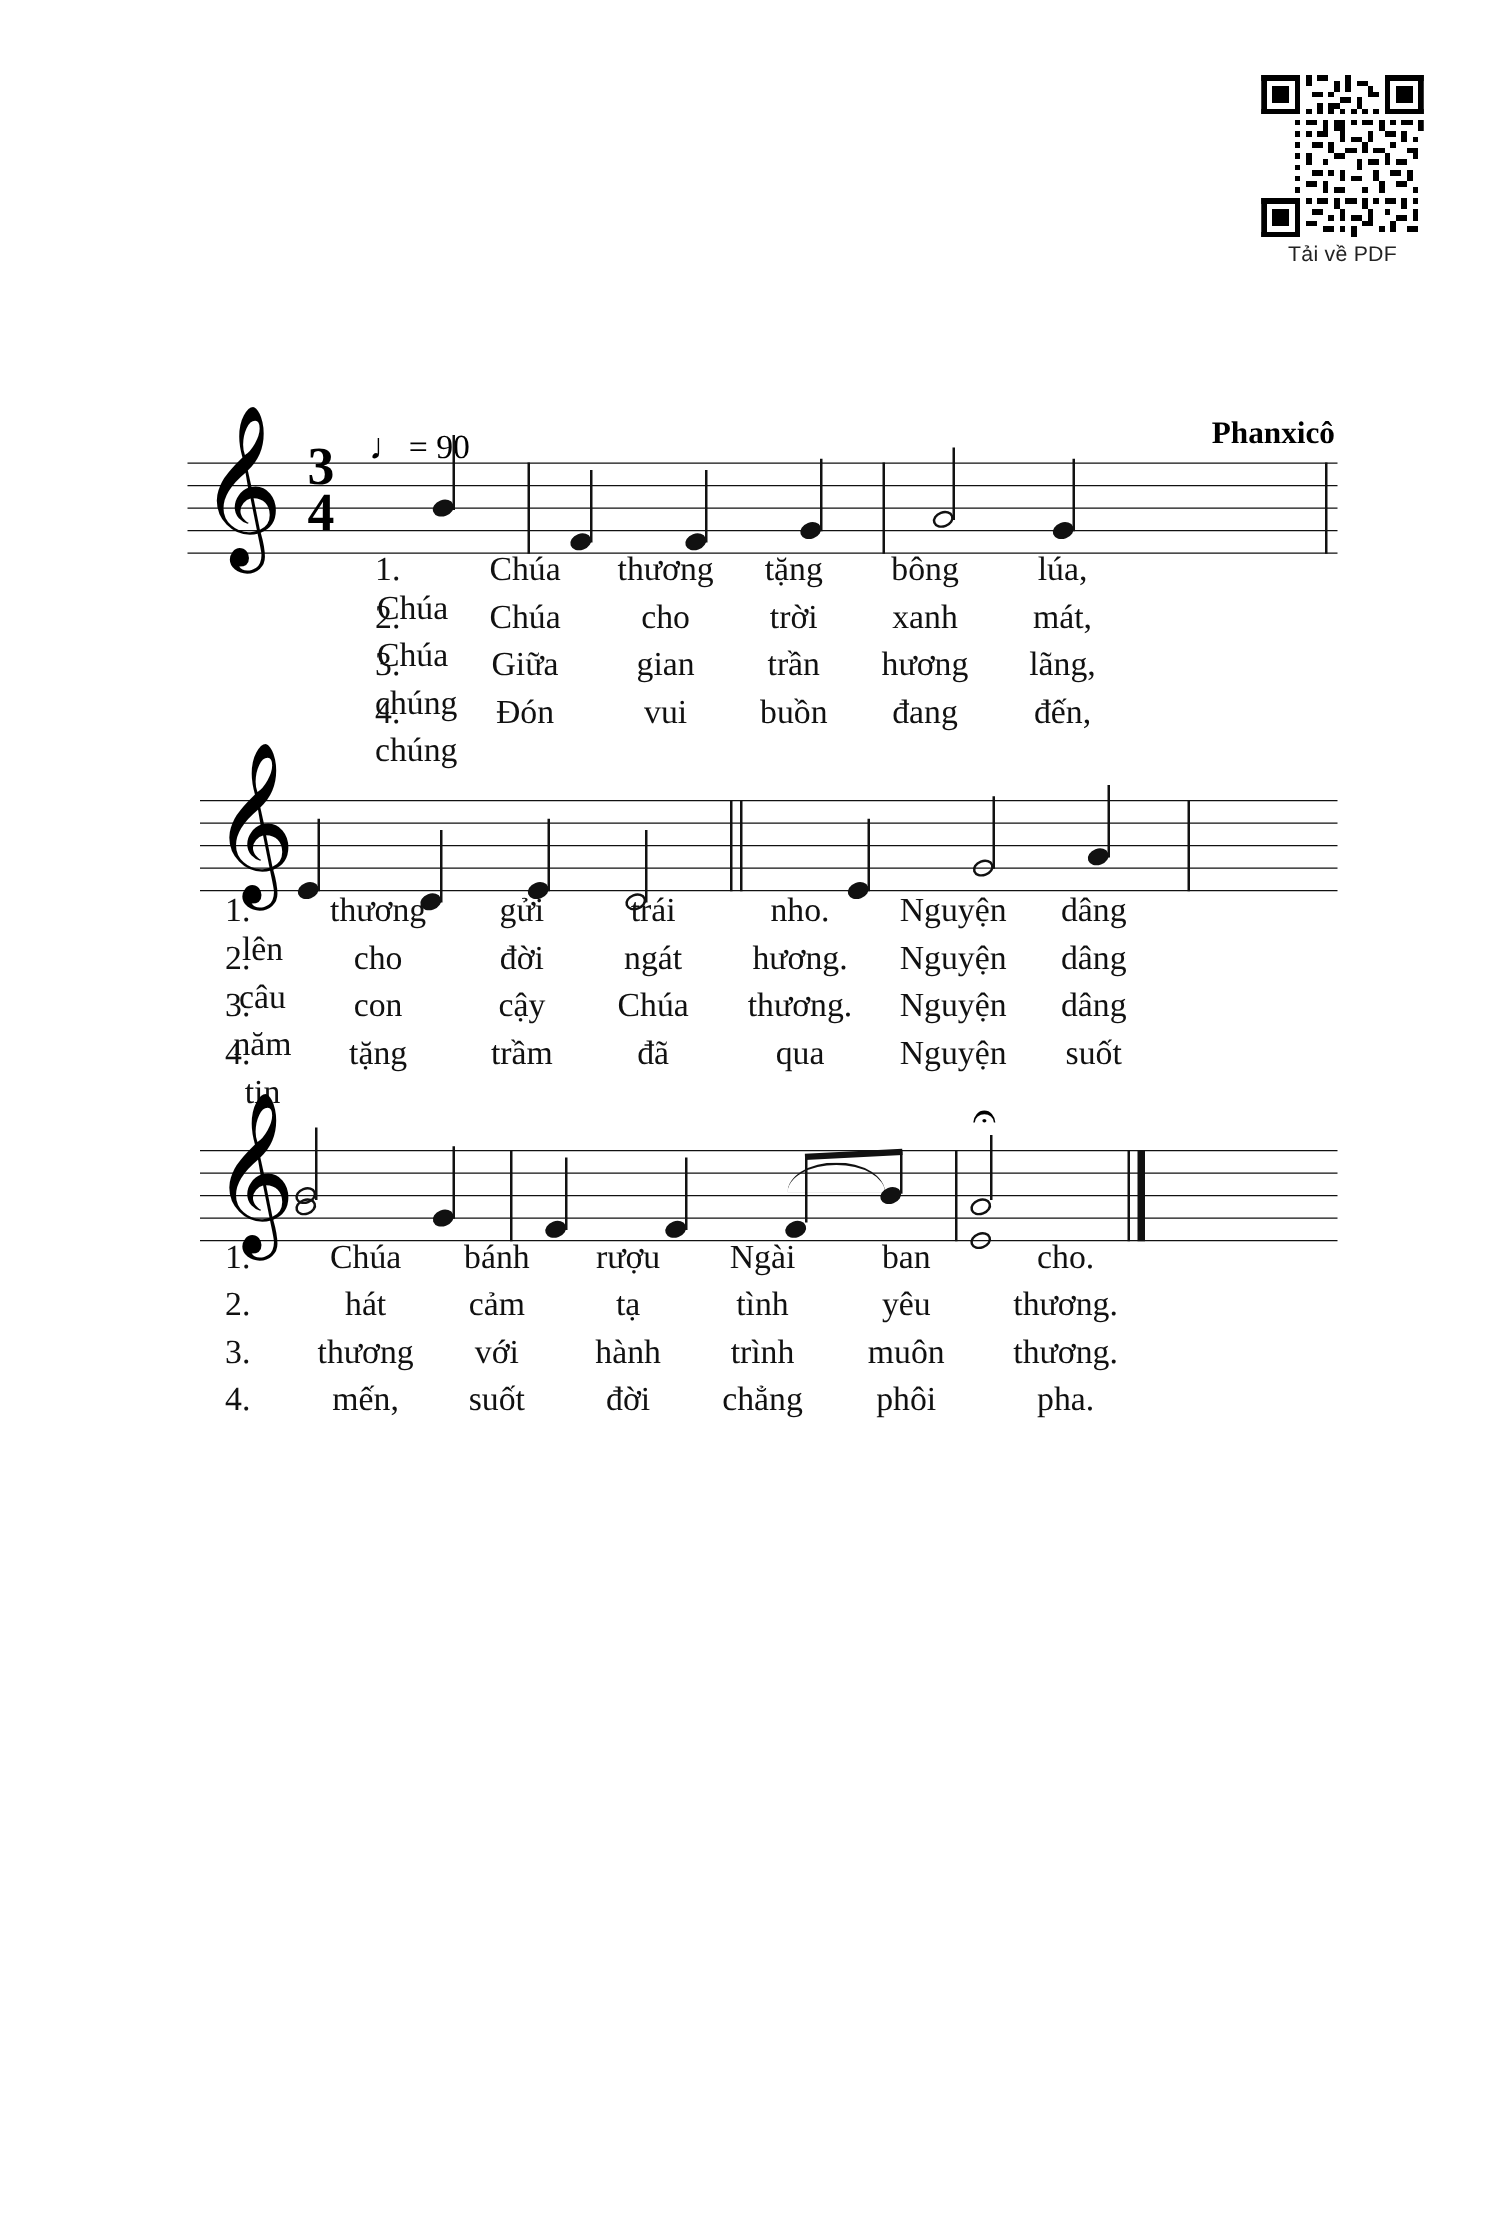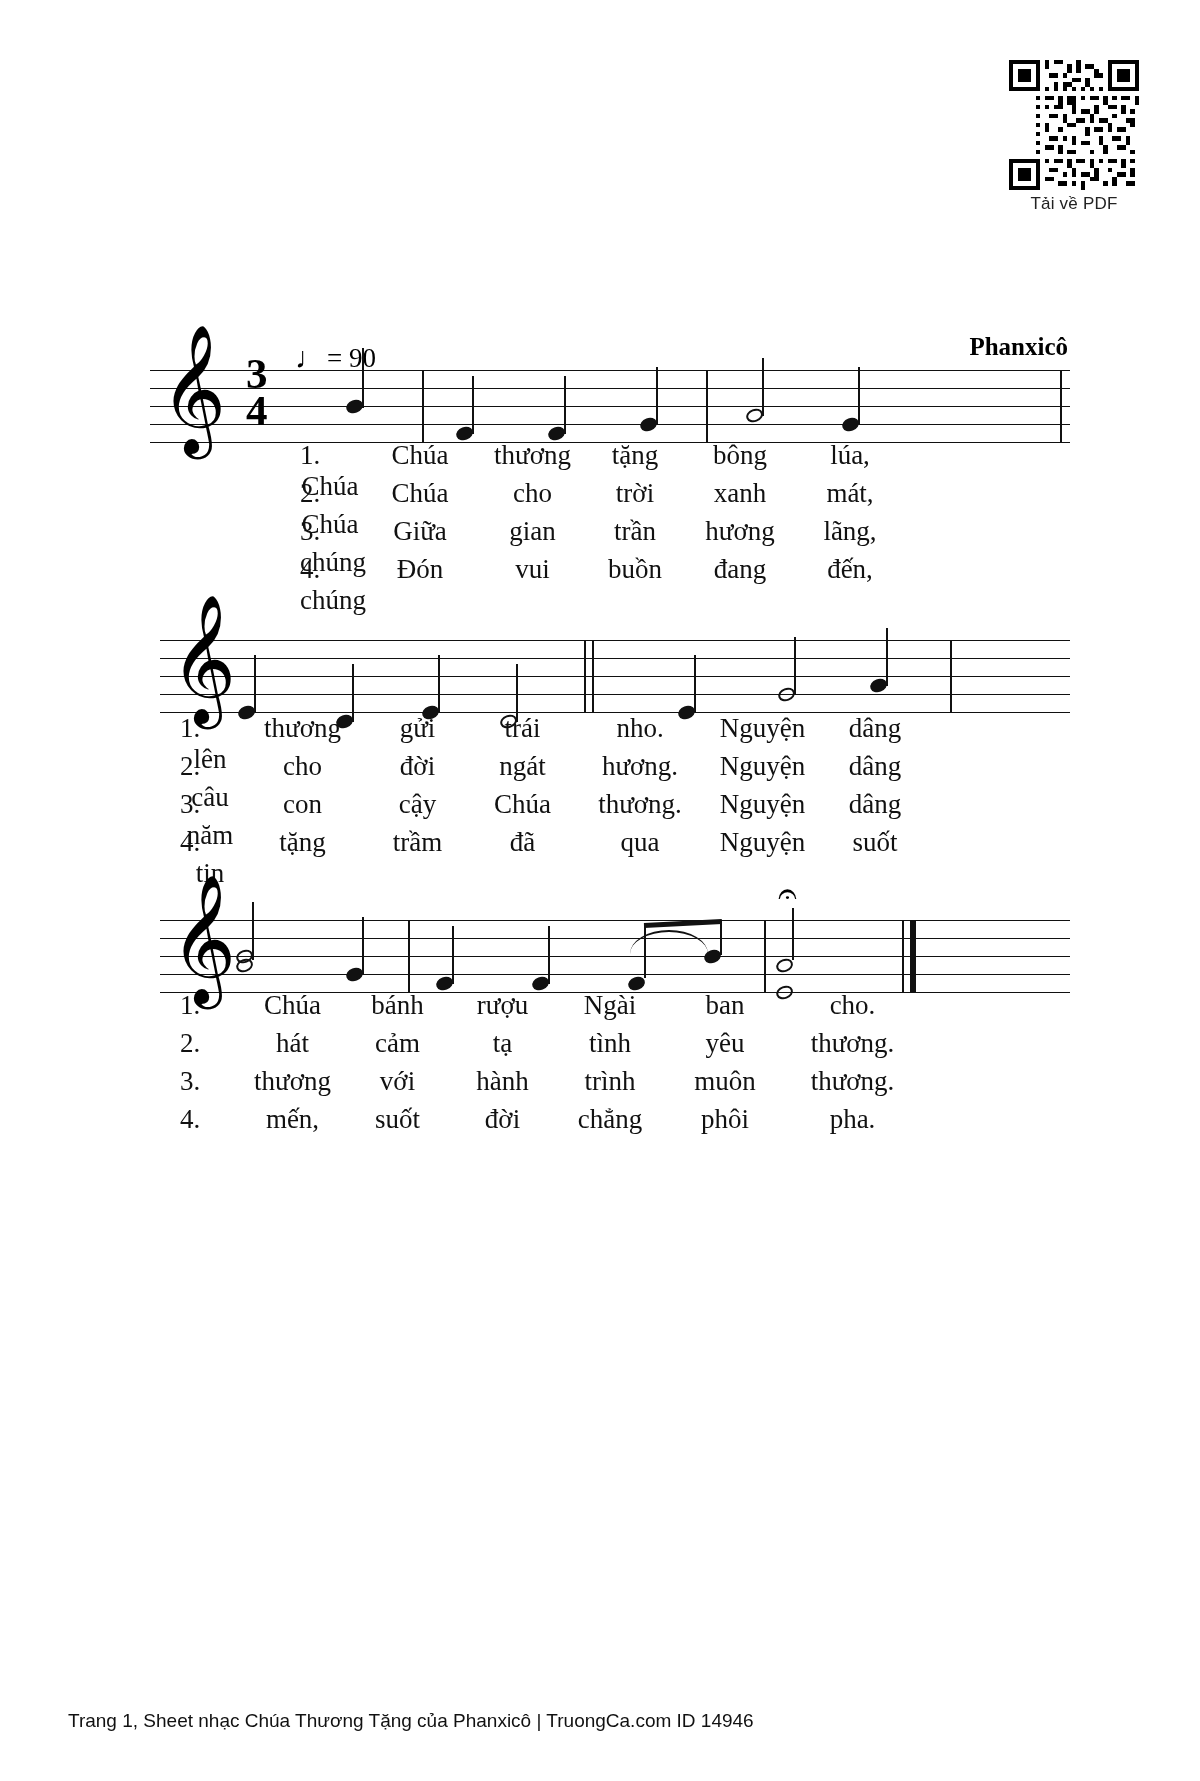--- a/index.html
+++ b/index.html
@@ -611,15 +611,14 @@
       <span class="lyric-num">4.</span>
       <span class="lyric-cell">mến,</span>
       <span class="lyric-cell">suốt</span>
       <span class="lyric-cell">đời</span>
       <span class="lyric-cell">chẳng</span>
       <span class="lyric-cell">phôi</span>
       <span class="lyric-cell">pha.</span>
     </div>
   </div>
 
-  <div class="footer">Trang 1, Sheet nhạc Chúa Thương Tặng của Phanxicô | TruongCa.com ID 14946</div>
 
 </div>
 
 </body></html>

